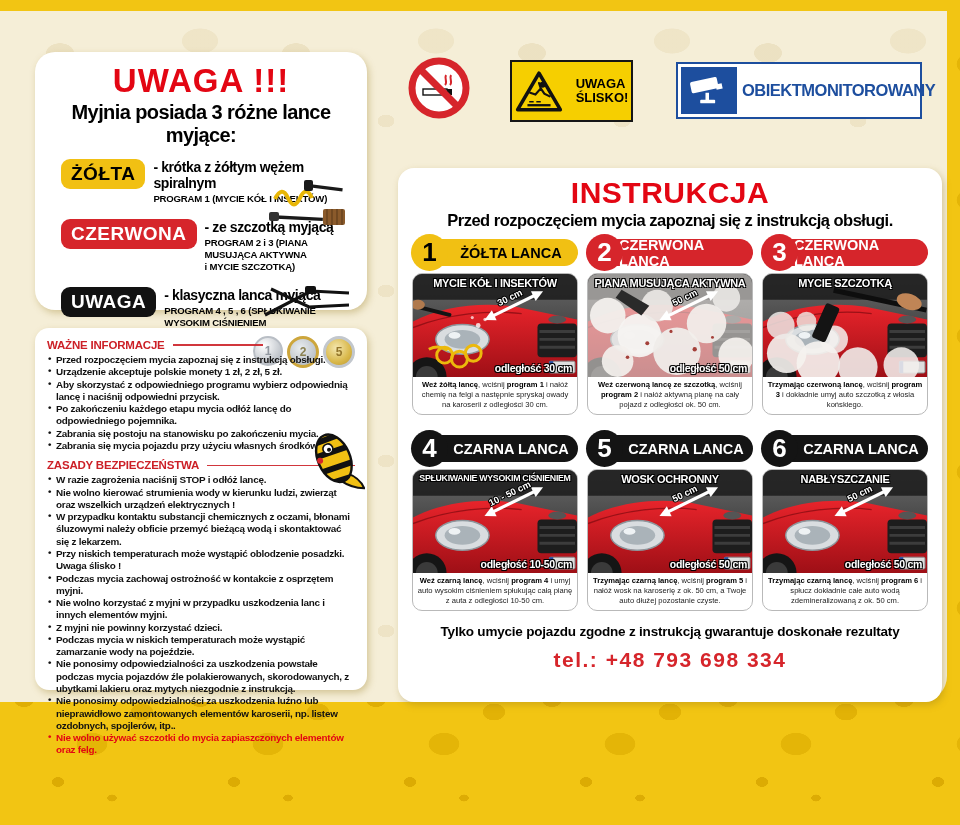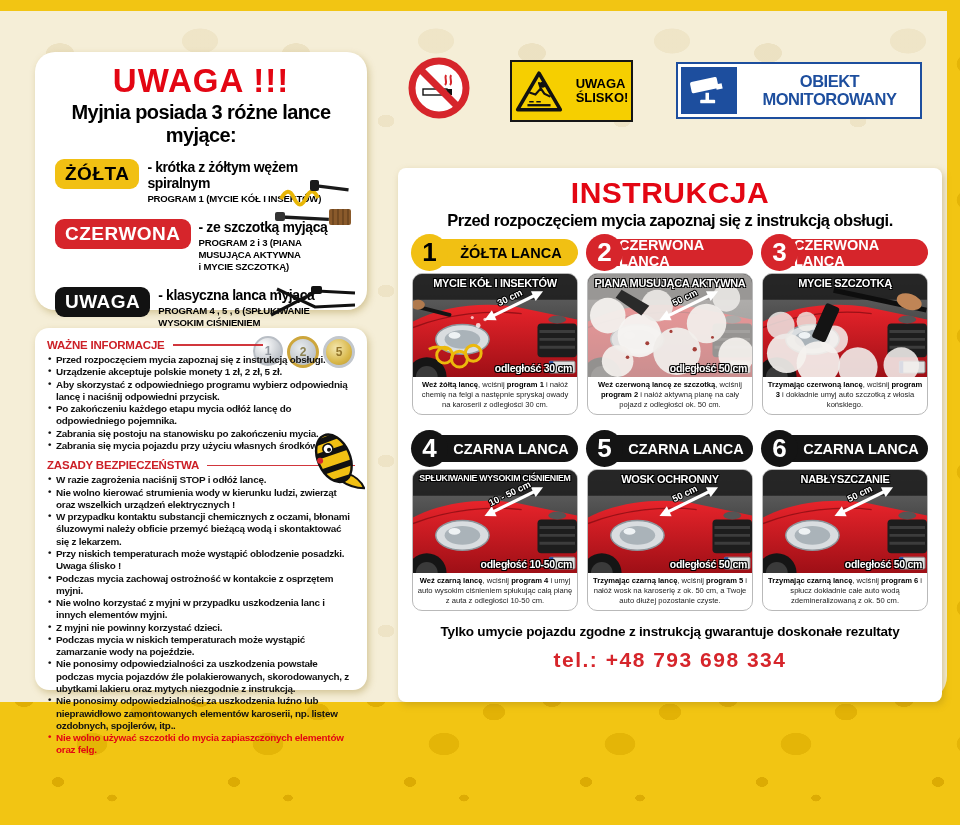--- a/index.html
+++ b/index.html
@@ -20,61 +20,61 @@
     position:absolute;left:0;top:11px;width:947px;height:691px;
     background-color:#f5eed7;border-radius:0 0 26px 0;
     background-image:
       radial-gradient(20px 14px at 60px 42px, rgba(205,180,120,.22) 68%, transparent 71%),
       radial-gradient(12px 9px at 150px 110px, rgba(205,180,120,.18) 68%, transparent 71%),
       radial-gradient(26px 18px at 200px 30px, rgba(205,180,120,.16) 68%, transparent 71%);
     background-size:236px 170px;
   }
   .panel{position:absolute;background:#fff;box-shadow:2px 3px 7px rgba(150,120,30,.35);box-sizing:border-box}
   
-  .uwaga{left:35px;top:52px;width:332px;height:258px;border-radius:20px;padding:10px 20px}
+  .uwaga{left:35px;top:52px;width:332px;height:258px;border-radius:20px;padding:10px 26px}
   .uwaga h1{margin:0;text-align:center;color:#e30613;font-size:33px;font-weight:800;letter-spacing:1px}
   .uwaga h2{margin:1px 0 12px;text-align:center;color:#000;font-size:20px;font-weight:700;letter-spacing:-0.6px}
   .lance-row{display:flex;align-items:flex-start;margin-bottom:14px;position:relative}
   .badge{flex:0 0 auto;font-weight:800;font-size:19px;padding:4px 10px;border-radius:9px;letter-spacing:.5px}
   .badge-yellow{background:#f1c013;color:#000}
   .badge-red{background:#d6252b;color:#fff}
   .badge-black{background:#121212;color:#fff}
   .lance-text{margin-left:8px}
   .desc{font-size:14px;font-weight:800;color:#000;letter-spacing:-0.4px}
   .prog{font-size:9.6px;font-weight:800;color:#000;white-space:pre-line;margin-top:2px;letter-spacing:-0.2px;line-height:1.25}
   .lance-img{position:absolute;z-index:2}
   .lance-img.l1{right:-8px;top:16px}
   .lance-img.l2{right:-8px;top:-16px}
   .lance-img.l3{right:-10px;top:-4px}
   
   .nosmoke{position:absolute;left:408px;top:57px}
   .slipsign{position:absolute;left:510px;top:60px;width:123px;height:62px;background:#f6cf00;border:2px solid #161616;box-sizing:border-box;display:flex;align-items:center;justify-content:center;gap:13px}
   .slipsign .txt{font-weight:800;font-size:13px;line-height:1.1;color:#000}
   .monsign{position:absolute;left:676px;top:62px;width:246px;height:57px;background:#fff;border:2px solid #1d4e9e;box-sizing:border-box;display:flex;padding:3px;gap:5px}
   .monsign .cam{background:#1d4e9e;width:56px;flex:0 0 auto;display:flex;align-items:center;justify-content:center}
-  .monsign .txt{flex:1;display:flex;flex-direction:column;align-items:center;justify-content:center;color:#1d4e9e;font-weight:800;font-size:16.5px;line-height:1.05;letter-spacing:-0.5px}
+  .monsign .txt{flex:1;display:flex;flex-direction:row;align-items:center;justify-content:flex-end;color:#1d4e9e;font-weight:800;font-size:16.5px;line-height:1.05;letter-spacing:-0.5px}
   
   .info{left:35px;top:328px;width:332px;height:362px;border-radius:14px;padding:9px 12px 6px}
   .sec-head{display:flex;align-items:center;color:#cc2027;font-weight:800;font-size:11.5px;margin:2px 0 3px;letter-spacing:-0.2px}
   .sec-head::after{content:"";flex:1;height:1.5px;background:#cc2027;margin-left:8px;opacity:.9}
   .sec-head.first::after{margin-right:92px}
   .info ul{list-style:none;margin:0 0 7px;padding:0}
   .info li{font-size:9.9px;font-weight:700;line-height:1.24;padding-left:9px;position:relative;color:#111;letter-spacing:-0.25px}
   .info li::before{content:"•";position:absolute;left:1px;top:-1px}
   .em{color:#e30613}
   li.red-bullet{color:#e30613}
   li.red-bullet::before{color:#e30613}
   .coins{position:absolute;right:12px;top:8px;display:flex;gap:4px}
   .coin{width:26px;height:26px;border-radius:50%;display:flex;align-items:center;justify-content:center;font-weight:700;font-size:12px}
   .coin-1{background:radial-gradient(circle at 35% 30%, #ffffff, #ced2d7 55%, #a7adb5);border:2px solid #b9bec5;color:#9298a0}
   .coin-2{background:radial-gradient(circle at 40% 35%, #e9edf0, #c3c9cf 60%, #aab1b8);border:3px solid #cda63c;color:#8b8253}
   .coin-5{background:radial-gradient(circle at 40% 35%, #f4e7b0, #d9b84a 60%, #bb952c);border:3px solid #c2c7cd;color:#93752a}
   .fish{position:absolute;right:2px;top:94px}
   
-  .inst{left:398px;top:168px;width:544px;height:534px;border-radius:8px;padding:6px 14px}
+  .inst{left:398px;top:168px;width:544px;height:534px;border-radius:16px;padding:6px 14px}
   .inst h1{margin:2px 0 0;text-align:center;color:#e30613;font-size:30px;font-weight:800;letter-spacing:.5px}
   .inst h2{margin:1px 0 9px;text-align:center;color:#000;font-size:16.5px;font-weight:800;letter-spacing:-0.5px}
   .steps{display:grid;grid-template-columns:repeat(3,166px);column-gap:9px;row-gap:20px;justify-content:center}
   .pill{position:relative;height:27px;border-radius:14px;display:flex;align-items:center;justify-content:center;padding-left:32px;box-sizing:border-box;font-weight:800;font-size:14.5px}
   .pill .num{position:absolute;left:-1px;top:-5px;width:37px;height:37px;border-radius:50%;display:flex;align-items:center;justify-content:center;font-size:26px;font-weight:800}
   .pill.yellow{background:#f1c013;color:#000}.pill.yellow .num{background:#f1c013;color:#000}
   .pill.red{background:#d6252b;color:#fff}.pill.red .num{background:#d6252b;color:#fff}
   .pill.black{background:#141414;color:#fff}.pill.black .num{background:#141414;color:#fff}
   .card{border:1.5px solid #b9b9b9;border-radius:10px;overflow:hidden;margin-top:7px;background:#fff}
   .photo{height:103px;position:relative;background:#3a3a3a}

